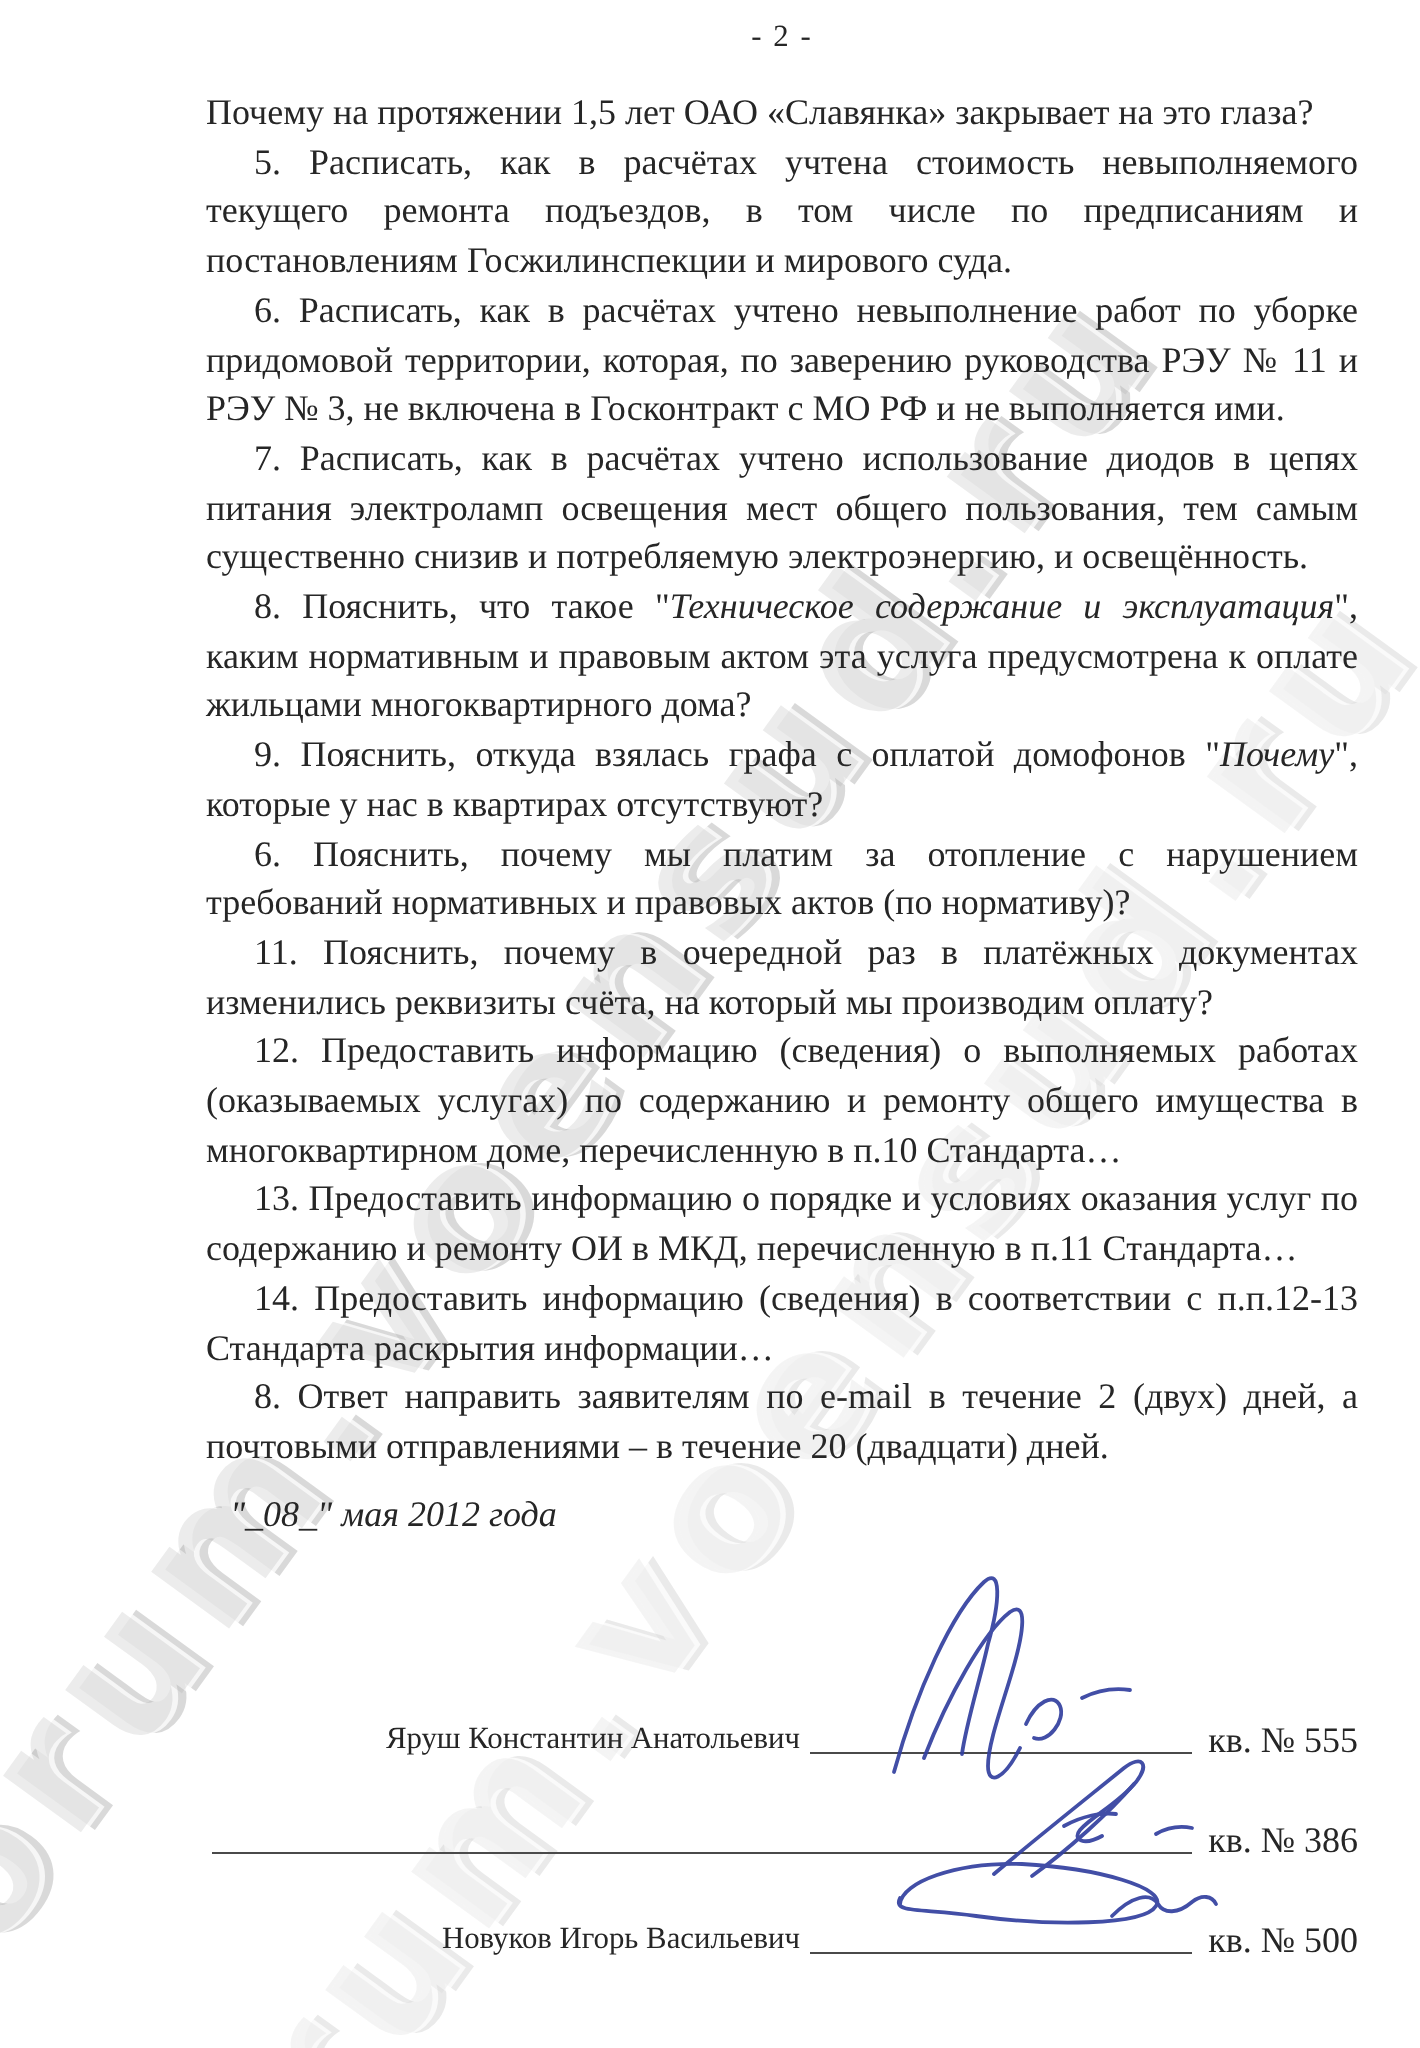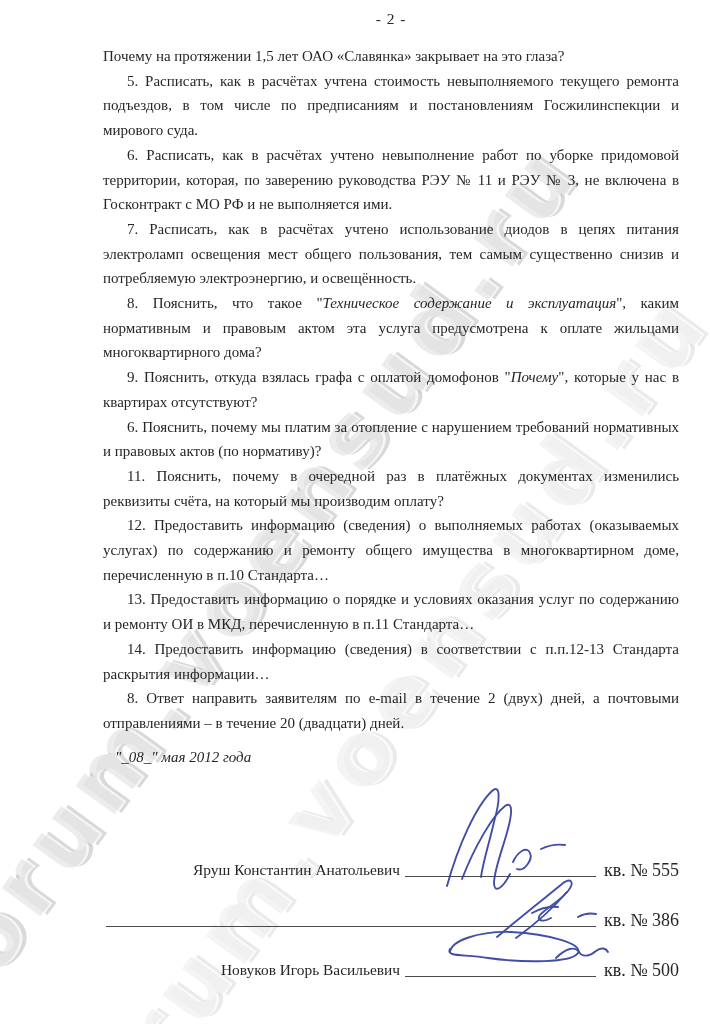--- a/index.html
+++ b/index.html
@@ -23,21 +23,21 @@
   .wm2 { left:30px; top:1120px; opacity:.55; }
   
   .pagenum {
     position:absolute; left:103px; top:10px; width:576px;
     text-align:center; font-size:15.4px; letter-spacing:1px;
   }
   
   .content { position:absolute; left:103px; top:44px; width:576px; z-index:2; }
   .content p {
     margin:0; text-align:justify; text-justify:inter-word;
-    font-size:15px; line-height:24.7px;
+    font-size:18px; line-height:24.7px;
   }
   .content p.indent { text-indent:24px; }
   .content em { font-style:italic; }
   .dateline {
     margin-top:9px !important; font-style:italic; text-align:left !important;
     text-indent:12px;
   }
   
   .sigrows { position:absolute; left:103px; top:830px; width:576px; z-index:2; }
   .sigrow { display:flex; align-items:flex-end; height:50px; }

